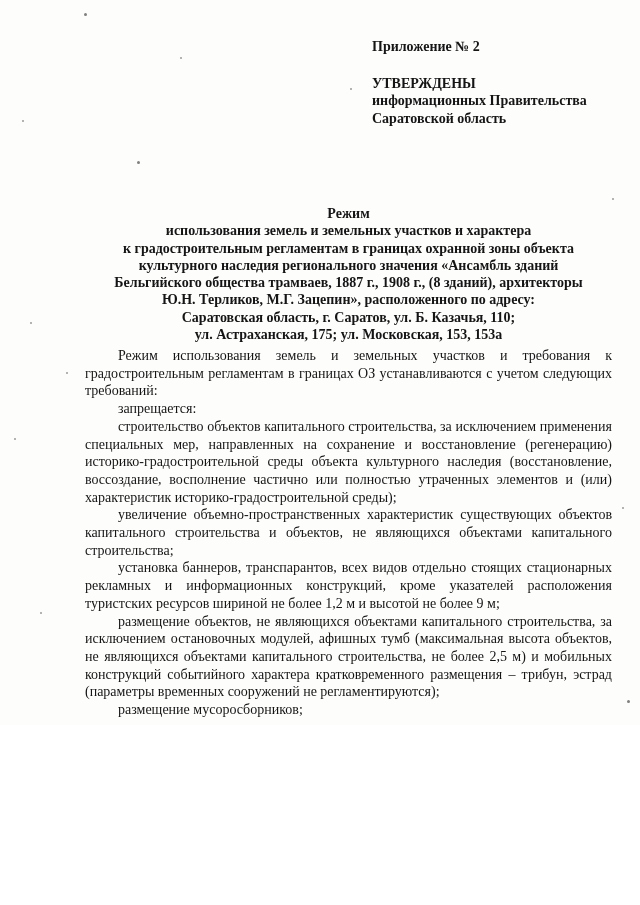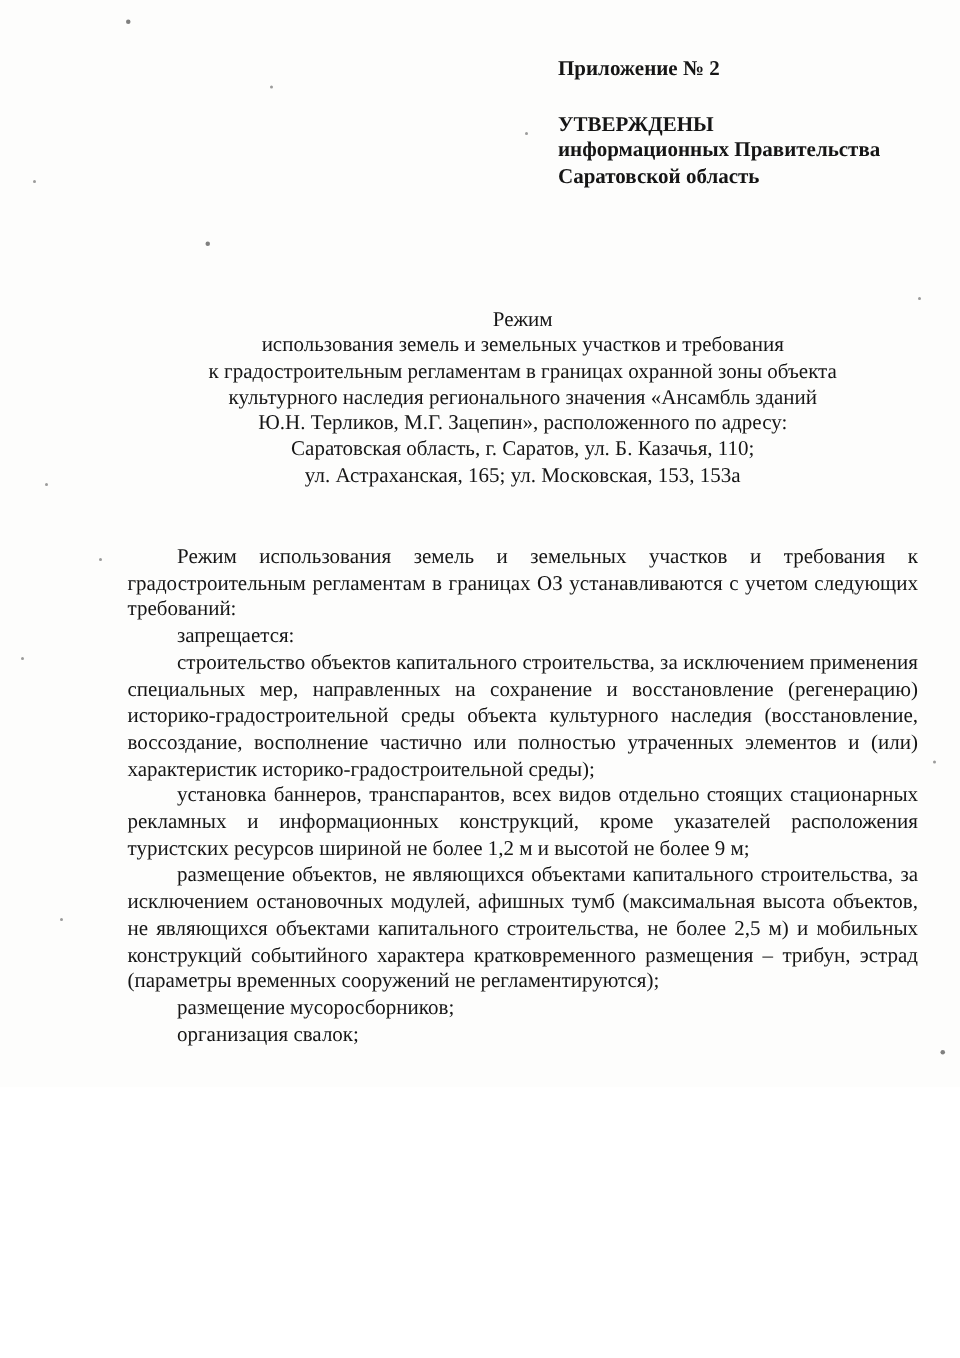--- a/index.html
+++ b/index.html
@@ -27,28 +27,28 @@
   }
   .annex-number {
     margin-bottom: 19px;
   }
   .doc-title {
     position: absolute;
     left: 85px;
     top: 205px;
     width: 527px;
     text-align: center;
-    font-weight: normal;
+    font-weight: bold;
     font-size: 14px;
     line-height: 17.3px;
   }
   .doc-body {
     position: absolute;
     left: 85px;
-    top: 363px;
+    top: 347px;
     width: 527px;
     font-size: 14px;
     line-height: 17.7px;
     text-align: justify;
   }
   .doc-body p {
     margin: 0;
     padding: 0;
     text-indent: 33px;
   }
@@ -75,32 +75,34 @@
     <div class="annex-number">Приложение № 2</div>
     <div>
       <div>УТВЕРЖДЕНЫ</div>
       <div>информационных Правительства</div>
       <div>Саратовской область</div>
     </div>
   </div>
 
   <div class="doc-title">
     <div>Режим</div>
-    <div>использования земель и земельных участков и требования</div>
+    <div>использования земель и земельных участков и характера</div>
     <div>к градостроительным регламентам в границах охранной зоны объекта</div>
     <div>культурного наследия регионального значения «Ансамбль зданий</div>
+    <div>Бельгийского общества трамваев, 1887 г., 1908 г., (8 зданий), архитекторы</div>
     <div>Ю.Н. Терликов, М.Г. Зацепин», расположенного по адресу:</div>
     <div>Саратовская область, г. Саратов, ул. Б. Казачья, 110;</div>
-    <div>ул. Астраханская, 165; ул. Московская, 153, 153а</div>
+    <div>ул. Астраханская, 175; ул. Московская, 153, 153а</div>
   </div>
 
   <div class="doc-body">
     <p>Режим использования земель и земельных участков и требования к градостроительным регламентам в границах ОЗ устанавливаются с учетом следующих требований:</p>
     <p>запрещается:</p>
     <p>строительство объектов капитального строительства, за исключением применения специальных мер, направленных на сохранение и восстановление (регенерацию) историко-градостроительной среды объекта культурного наследия (восстановление, воссоздание, восполнение частично или полностью утраченных элементов и (или) характеристик историко-градостроительной среды);</p>
+    <p>увеличение объемно-пространственных характеристик существующих объектов капитального строительства и объектов, не являющихся объектами капитального строительства;</p>
     <p>установка баннеров, транспарантов, всех видов отдельно стоящих стационарных рекламных и информационных конструкций, кроме указателей расположения туристских ресурсов шириной не более 1,2 м и высотой не более 9 м;</p>
     <p>размещение объектов, не являющихся объектами капитального строительства, за исключением остановочных модулей, афишных тумб (максимальная высота объектов, не являющихся объектами капитального строительства, не более 2,5 м) и мобильных конструкций событийного характера кратковременного размещения – трибун, эстрад (параметры временных сооружений не регламентируются);</p>
     <p>размещение мусоросборников;</p>
     <p>организация свалок;</p>
   </div>
 
   <div class="speck big" style="left:84px; top:13px;"></div>
   <div class="speck" style="left:350px; top:88px;"></div>
   <div class="speck" style="left:22px; top:120px;"></div>
   <div class="speck big" style="left:137px; top:161px;"></div>

